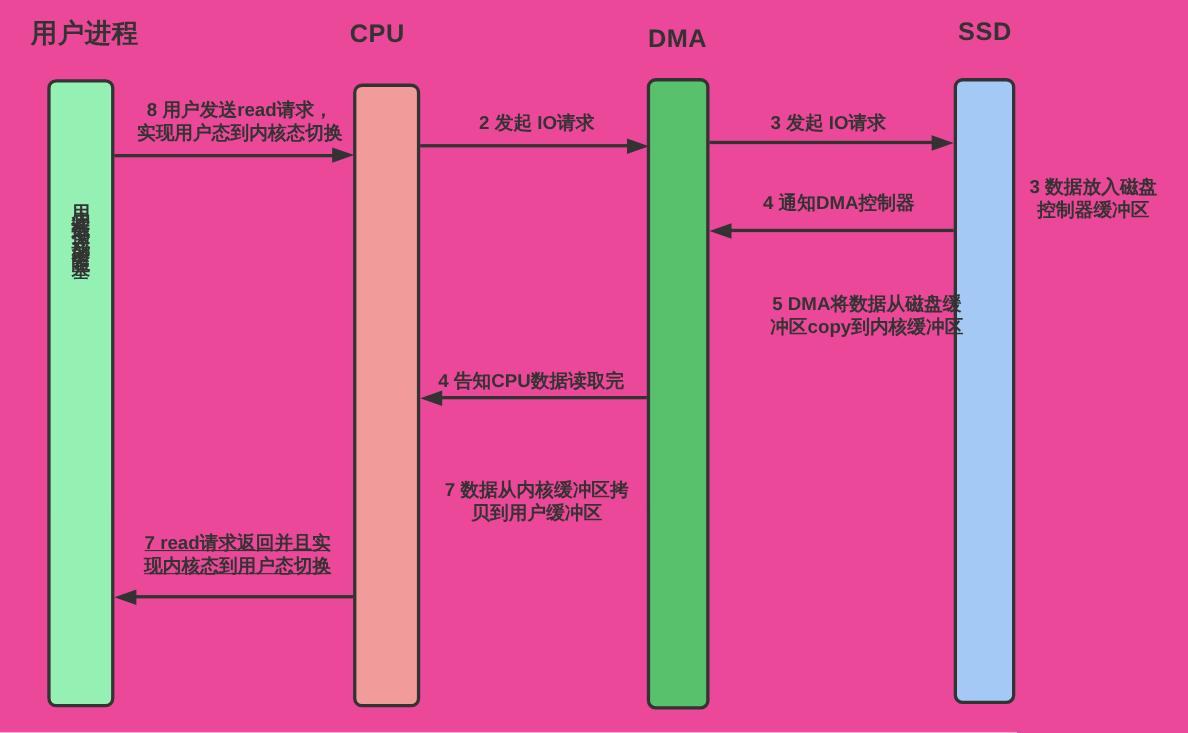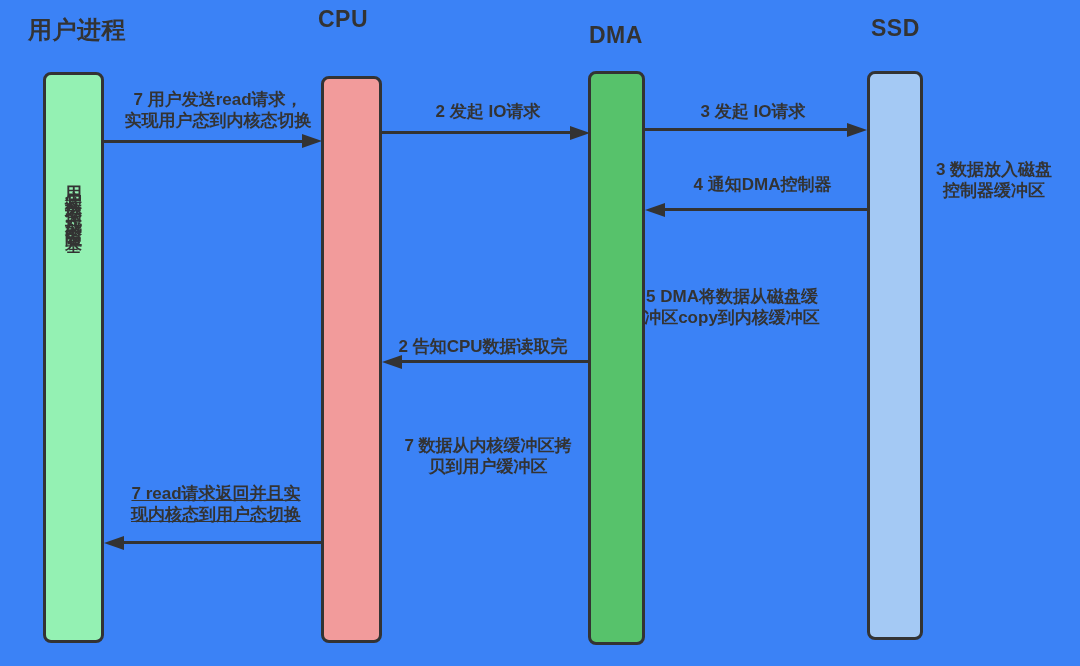--- a/index.html
+++ b/index.html
@@ -1,33 +1,33 @@
 <!DOCTYPE html>
 <html><head>
 <meta charset="utf-8">
 <style>
   html,body{margin:0;padding:0;background:#fff;}
   .stage{
     position:relative;
     width:1080px;height:666px;
-    background:#3b82f6;
+    background:#ec4899;
     font-family:"Liberation Sans","DejaVu Sans",sans-serif;
     color:#333333;
     overflow:hidden;
   }
   .header{
     position:absolute;
     font-size:23px;
     font-weight:600;
     color:#333333;
     letter-spacing:.5px;
     white-space:nowrap;
   }
   .h-user{left:28px;top:14px;font-size:24px;}
-  .h-cpu {left:318px;top:6px;text-align:right;}
+  .h-cpu {left:318px;top:17px;text-align:right;}
   .h-dma {left:589px;top:22px;}
   .h-ssd {left:871px;top:15px;}
 
   .bar{
     position:absolute;
     box-sizing:border-box;
     border:3px solid #333333;
     border-radius:8px;
   }
   .b-user{left:43px; top:72px; width:61px; height:571px;}
@@ -78,21 +78,21 @@
     white-space:pre-line;
     line-height:1.22;
   }
   .t1{left:98px; top:90px; width:240px;}
   .t2{left:408px;top:102px;width:160px;}
   .t3{left:673px;top:102px;width:160px;}
   .t4{left:680px;top:175px;width:165px;}
   .t6{left:388px;top:337px;width:190px;}
   .t7{left:106px;top:484px;width:220px;text-decoration:underline;}
   .n3{left:926px;top:160px;width:136px;}
-  .n5{left:624px;top:267px;width:216px;margin-top:20px;}
+  .n5{left:680px;top:267px;width:216px;}
   .n7{left:384px;top:436px;width:208px;}
 </style>
 </head>
 <body>
 
 <div class="stage">
 
   <div class="header h-user">用户进程</div>
   <div class="header h-cpu">CPU</div>
   <div class="header h-dma">DMA</div>
@@ -100,21 +100,21 @@
 
   <div class="bar b-user" style="background-color: rgb(148, 241, 179);"></div>
   <div class="bar b-cpu" style="background-color: rgb(242, 155, 155);"></div>
   <div class="bar b-dma" style="background-color: rgb(87, 194, 107);"></div>
   <div class="bar b-ssd" style="background-color: rgb(164, 201, 244);"></div>
 
   <div class="bar-note">
     <span>用户读数据完成前会阻塞</span>
   </div>
 
-  <div class="label t1">7 用户发送read请求，
+  <div class="label t1">8 用户发送read请求，
 实现用户态到内核态切换</div>
   <div class="mline l1"></div>
   <div class="mhead-r k1"></div>
 
   <div class="label t2">2 发起 IO请求</div>
   <div class="mline l2"></div>
   <div class="mhead-r k2"></div>
 
   <div class="label t3">3 发起 IO请求</div>
   <div class="mline l3"></div>
@@ -123,21 +123,21 @@
   <div class="label n3">3 数据放入磁盘
 控制器缓冲区</div>
 
   <div class="label t4">4 通知DMA控制器</div>
   <div class="mline l4"></div>
   <div class="mhead-l k4"></div>
 
   <div class="label n5">5 DMA将数据从磁盘缓
 冲区copy到内核缓冲区</div>
 
-  <div class="label t6">2 告知CPU数据读取完</div>
+  <div class="label t6">4 告知CPU数据读取完</div>
   <div class="mline l6"></div>
   <div class="mhead-l k6"></div>
 
   <div class="label n7">7 数据从内核缓冲区拷
 贝到用户缓冲区</div>
 
   <div class="label t7">7 read请求返回并且实
 现内核态到用户态切换</div>
   <div class="mline l7"></div>
   <div class="mhead-l k7"></div>

